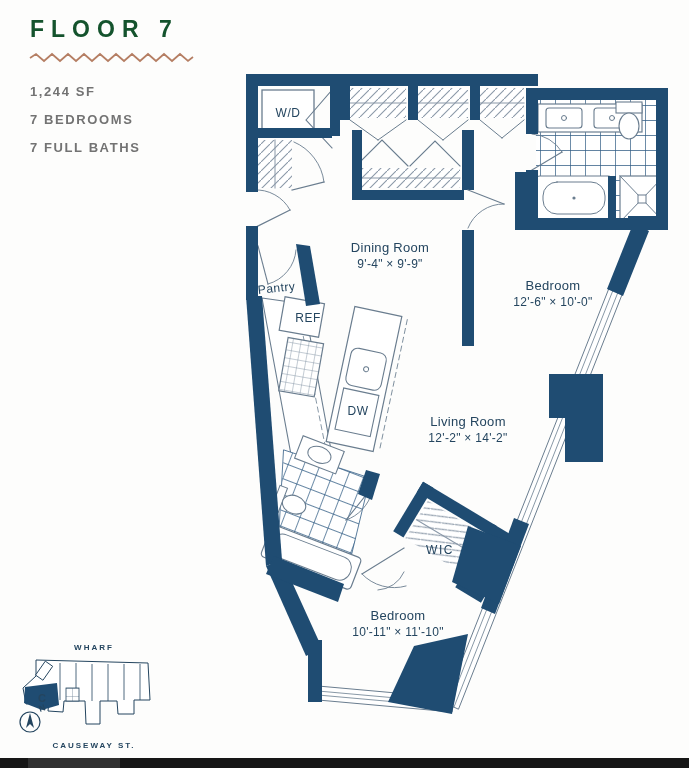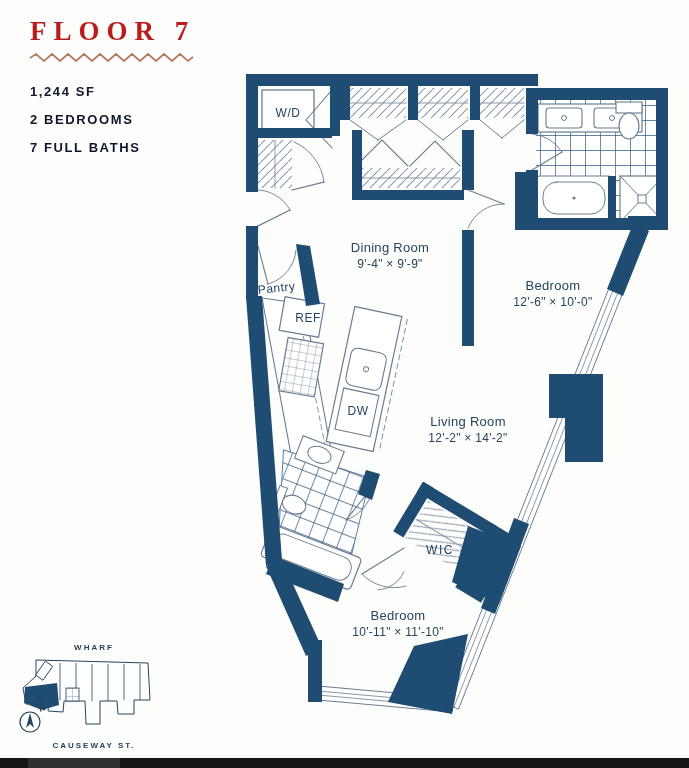--- a/index.html
+++ b/index.html
@@ -2,39 +2,39 @@
 <html><head>
 <meta charset="utf-8">
 <style>
   html,body{margin:0;padding:0;}
   body{
     width:689px;height:768px;position:relative;background:#fdfdfc;
     font-family:"Liberation Sans", sans-serif;overflow:hidden;
   }
   .hdr-title{
     position:absolute;left:30px;top:16px;
-    font-size:27px;font-weight:700;letter-spacing:7px;color:#b91c1c;font-family:Liberation Serif, serif;
+    font-size:23px;font-weight:700;letter-spacing:7px;color:#14532d;
   }
-  .stats{position:absolute;left:30px;top:84px;color:#0f172a;}
+  .stats{position:absolute;left:30px;top:84px;color:#737373;}
   .stats div{font-size:13px;font-weight:700;letter-spacing:1.6px;margin-bottom:13px;}
   svg{position:absolute;left:0;top:0;}
   text{font-family:"Liberation Sans", sans-serif;fill:#24455f;}
   .room-name{font-size:13px;letter-spacing:.3px;}
   .room-dims{font-size:12px;letter-spacing:.3px;}
   .fix-label{font-size:12px;letter-spacing:.5px;}
   .map-label{font-size:8px;letter-spacing:2px;font-weight:700;}
 </style>
 </head>
 <body>
 
 <div class="hdr-title">FLOOR 7</div>
 
 <div class="stats">
   <div>1,244 SF</div>
-  <div>2 BEDROOMS</div>
+  <div>7 BEDROOMS</div>
   <div>7 FULL BATHS</div>
 </div>
 
 <svg width="689" height="768" viewBox="0 0 689 768">
   <defs>
     <pattern id="tile" width="15" height="15" patternUnits="userSpaceOnUse">
       <rect width="15" height="15" fill="#ffffff"></rect>
       <path d="M15 0 H0 V15" fill="none" stroke="#2f5b84" stroke-width="1.4"></path>
     </pattern>
     <pattern id="tileR" width="15" height="15" patternUnits="userSpaceOnUse" patternTransform="rotate(21)">

